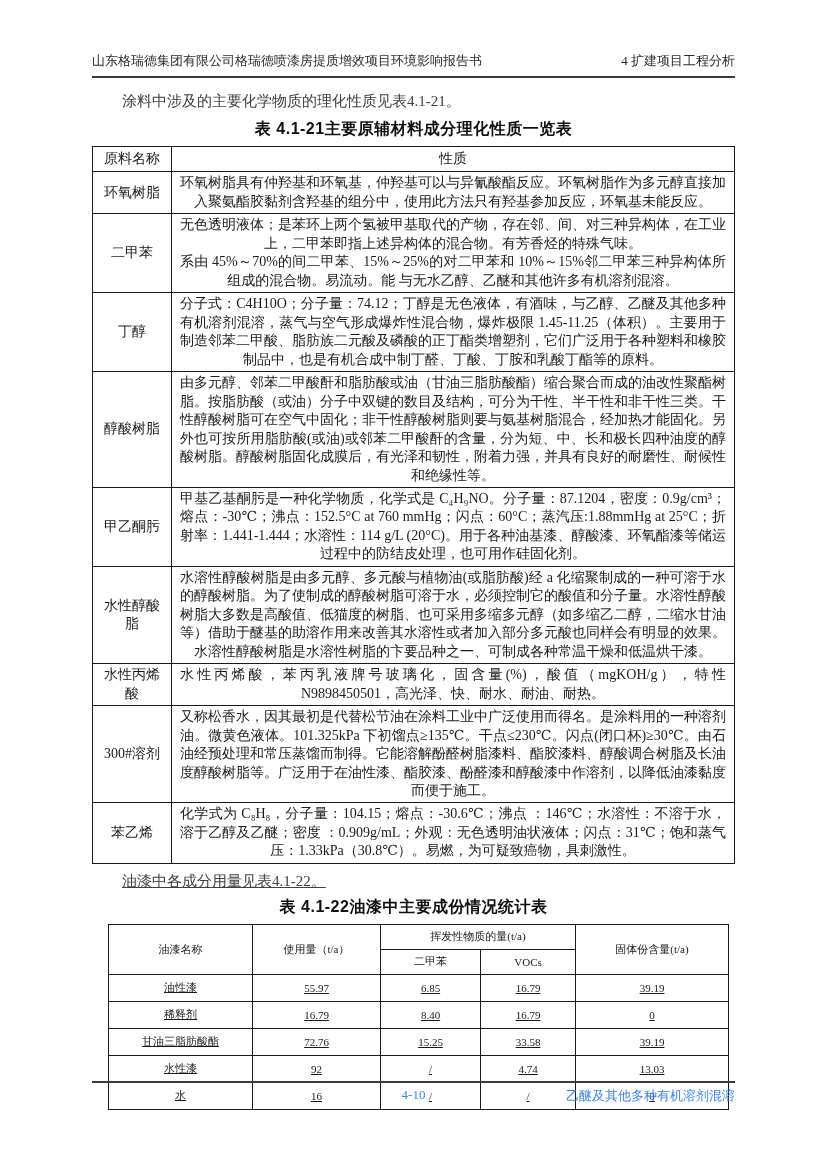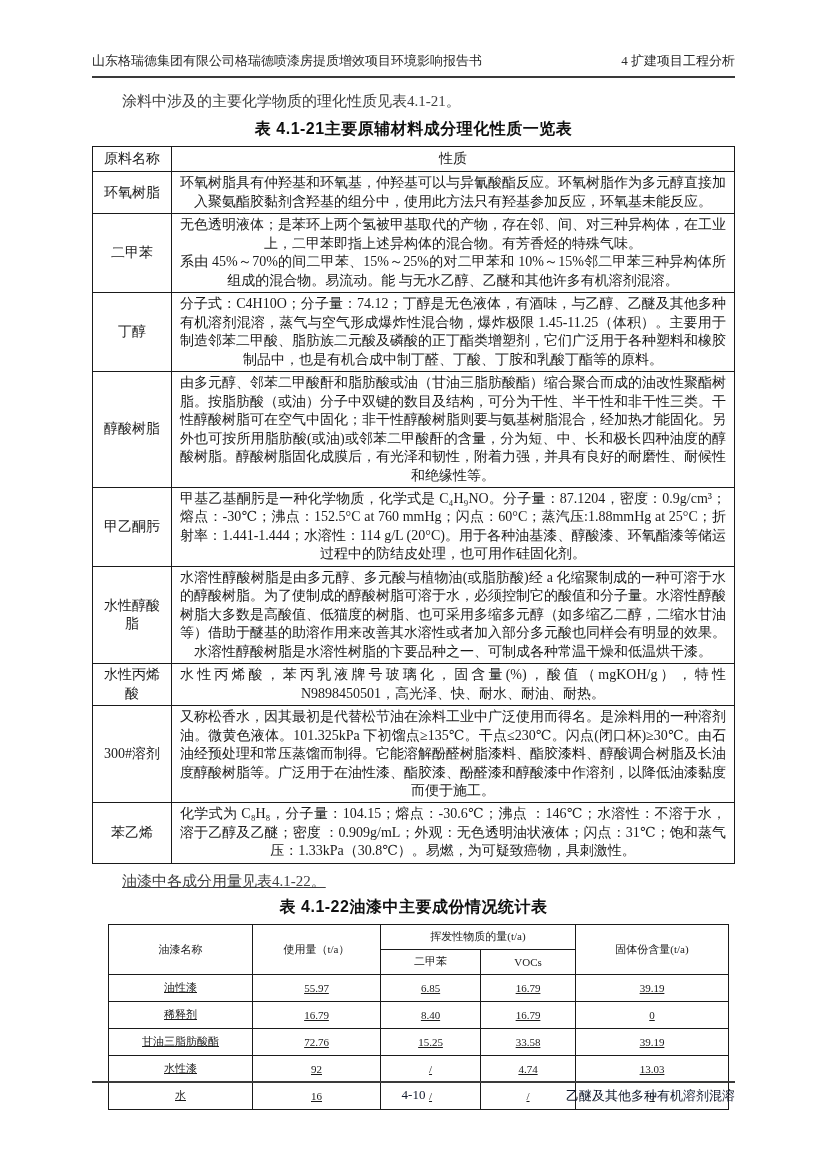--- a/index.html
+++ b/index.html
@@ -53,21 +53,21 @@
   .t2 td{height:26px;text-decoration:underline;}
   .t2 col.a{width:144px;}
   .t2 col.b{width:128px;}
   .t2 col.c{width:100px;}
   .t2 col.d{width:95px;}
   .t2 col.e{width:153px;}
   
   .ftr{
     position:absolute;left:92px;top:1081px;width:643px;
     border-top:2px solid #3a3a3a;
-    text-align:center;font-size:13px;color:#0f172a;
+    text-align:center;font-size:13px;color:#3b82f6;
     padding-top:4px;
   }
   .ftr .company{position:absolute;right:0;top:4px;}
 </style>
 </head>
 <body>
 
 <div class="page">
 
   <div class="hdr">

